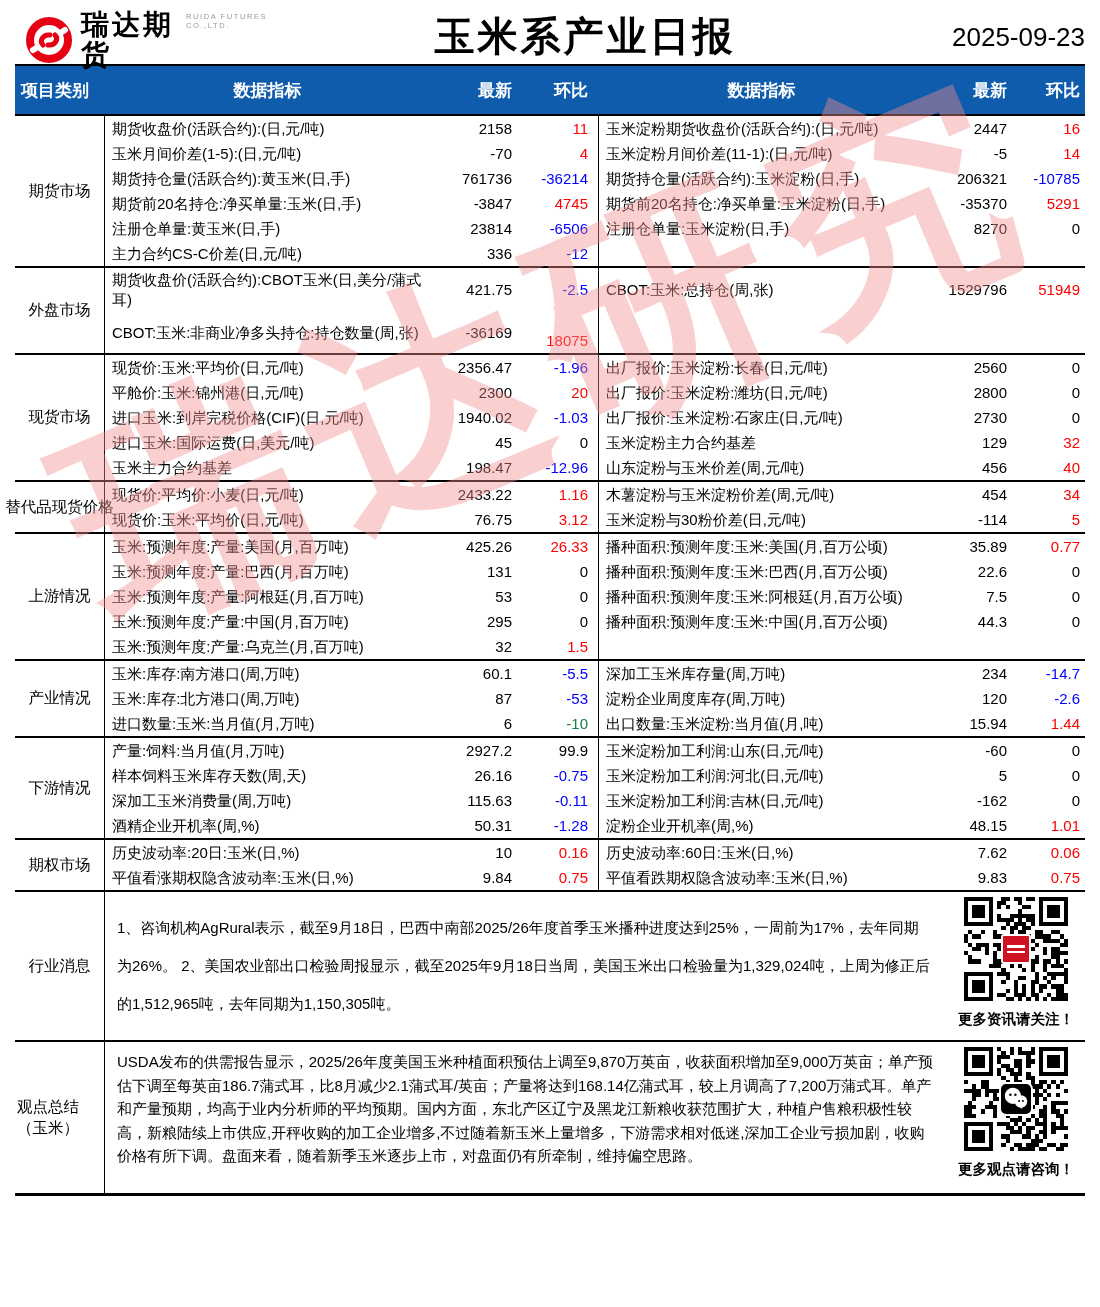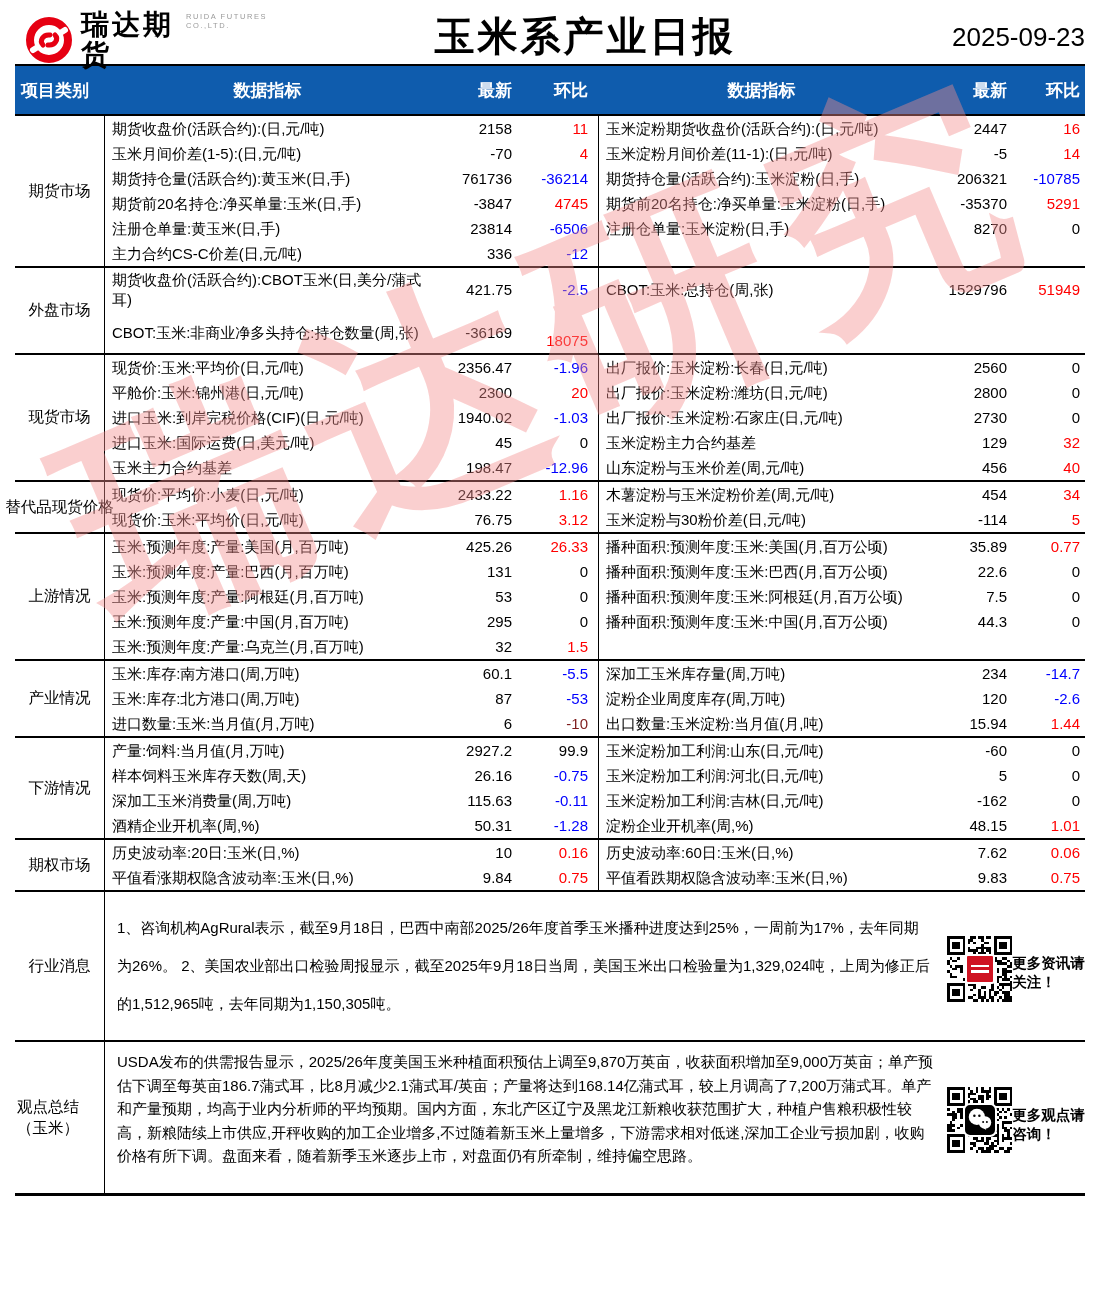--- a/index.html
+++ b/index.html
@@ -39,21 +39,21 @@
   .rl{ border-left:1.5px solid #000; }
 
   
   .textsec{ display:grid; grid-template-columns:90px 1fr 138px; border-top:2.5px solid #000; margin:0 15px; }
   .textsec .cat2{ display:flex; align-items:center; justify-content:center; text-align:left;
                   font-size:15.5px; border-right:1.5px solid #000; padding:0 2px; }
   .news-sec{ min-height:150px; }
   .summary-sec{ min-height:156px; border-bottom:3px solid #000; }
   .news-text{ font-size:15px; line-height:38px; padding:4px 14px 4px 12px; display:flex; align-items:center; }
   .summary-text{ font-size:15px; line-height:23.5px; padding:8px 8px 4px 12px; }
-  .qrbox{ display:flex; flex-direction:row; align-items:center; padding-top:5px; }
+  .qrbox{ display:flex; flex-direction:column; align-items:center; padding-top:5px; }
   .qr{ width:104px; height:104px; position:relative; }
   .qr svg{ width:100%; height:100%; display:block; }
   .qr-center{ position:absolute; left:0; top:0; right:0; bottom:0;
               display:flex; align-items:center; justify-content:center; pointer-events:none; }
   .qr-cap{ font-size:14.5px; font-weight:bold; margin-top:9px; }
   .ruida-chip{ width:30px; height:30px; background:#cf1322; border-radius:3px; border:2px solid #fff;
                display:flex; flex-direction:column; align-items:center; justify-content:center; gap:3px; }
   .ruida-chip i{ display:block; width:18px; height:2.5px; background:#fff; }
   .wechat-chip{ width:34px; height:34px; background:#000; border-radius:7px; border:2px solid #fff;
                 display:flex; align-items:center; justify-content:center; }
@@ -239,21 +239,21 @@
         <div class="c val">234</div>
         <div class="c chg" style="color: rgb(0, 0, 255);">-14.7</div>
         <div class="c lbl">玉米:库存:北方港口(周,万吨)</div>
         <div class="c val">87</div>
         <div class="c chg" style="color: rgb(0, 0, 255);">-53</div>
         <div class="c lbl rl">淀粉企业周度库存(周,万吨)</div>
         <div class="c val">120</div>
         <div class="c chg" style="color: rgb(0, 0, 255);">-2.6</div>
         <div class="c lbl">进口数量:玉米:当月值(月,万吨)</div>
         <div class="c val">6</div>
-        <div class="c chg" style="color: #7f1d1d; text-align: center;">-10</div>
+        <div class="c chg" style="color: #15803d; text-align: center;">-10</div>
         <div class="c lbl rl">出口数量:玉米淀粉:当月值(月,吨)</div>
         <div class="c val">15.94</div>
         <div class="c chg" style="color: rgb(255, 0, 0);">1.44</div>
       </div>
       <div class="grid7 section">
         <div class="cat" style="grid-row: 1 / span 4;">下游情况</div>
         <div class="c lbl">产量:饲料:当月值(月,万吨)</div>
         <div class="c val">2927.2</div>
         <div class="c chg" style="color: #000000;">99.9</div>
         <div class="c lbl rl">玉米淀粉加工利润:山东(日,元/吨)</div>

